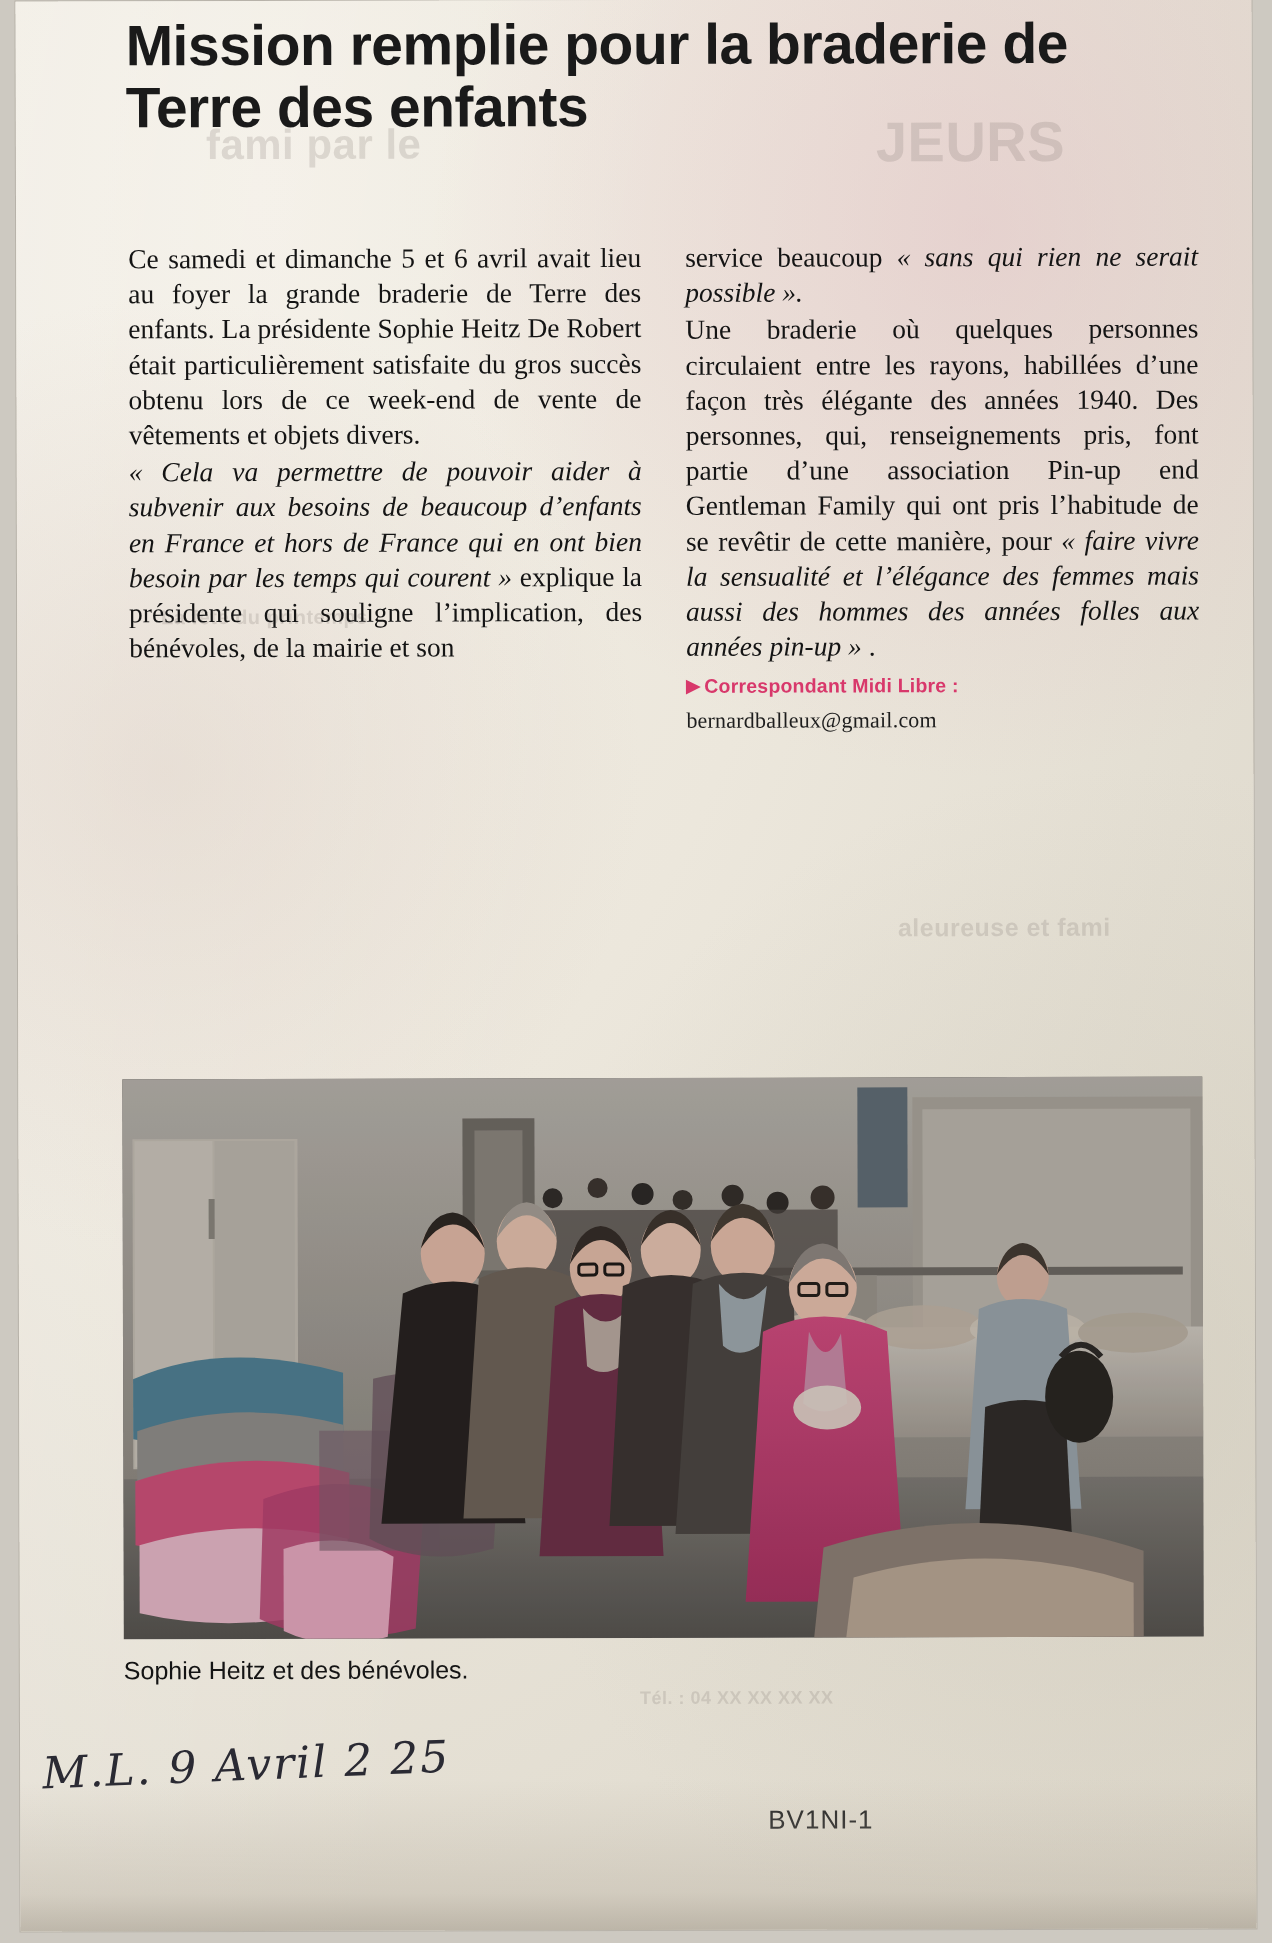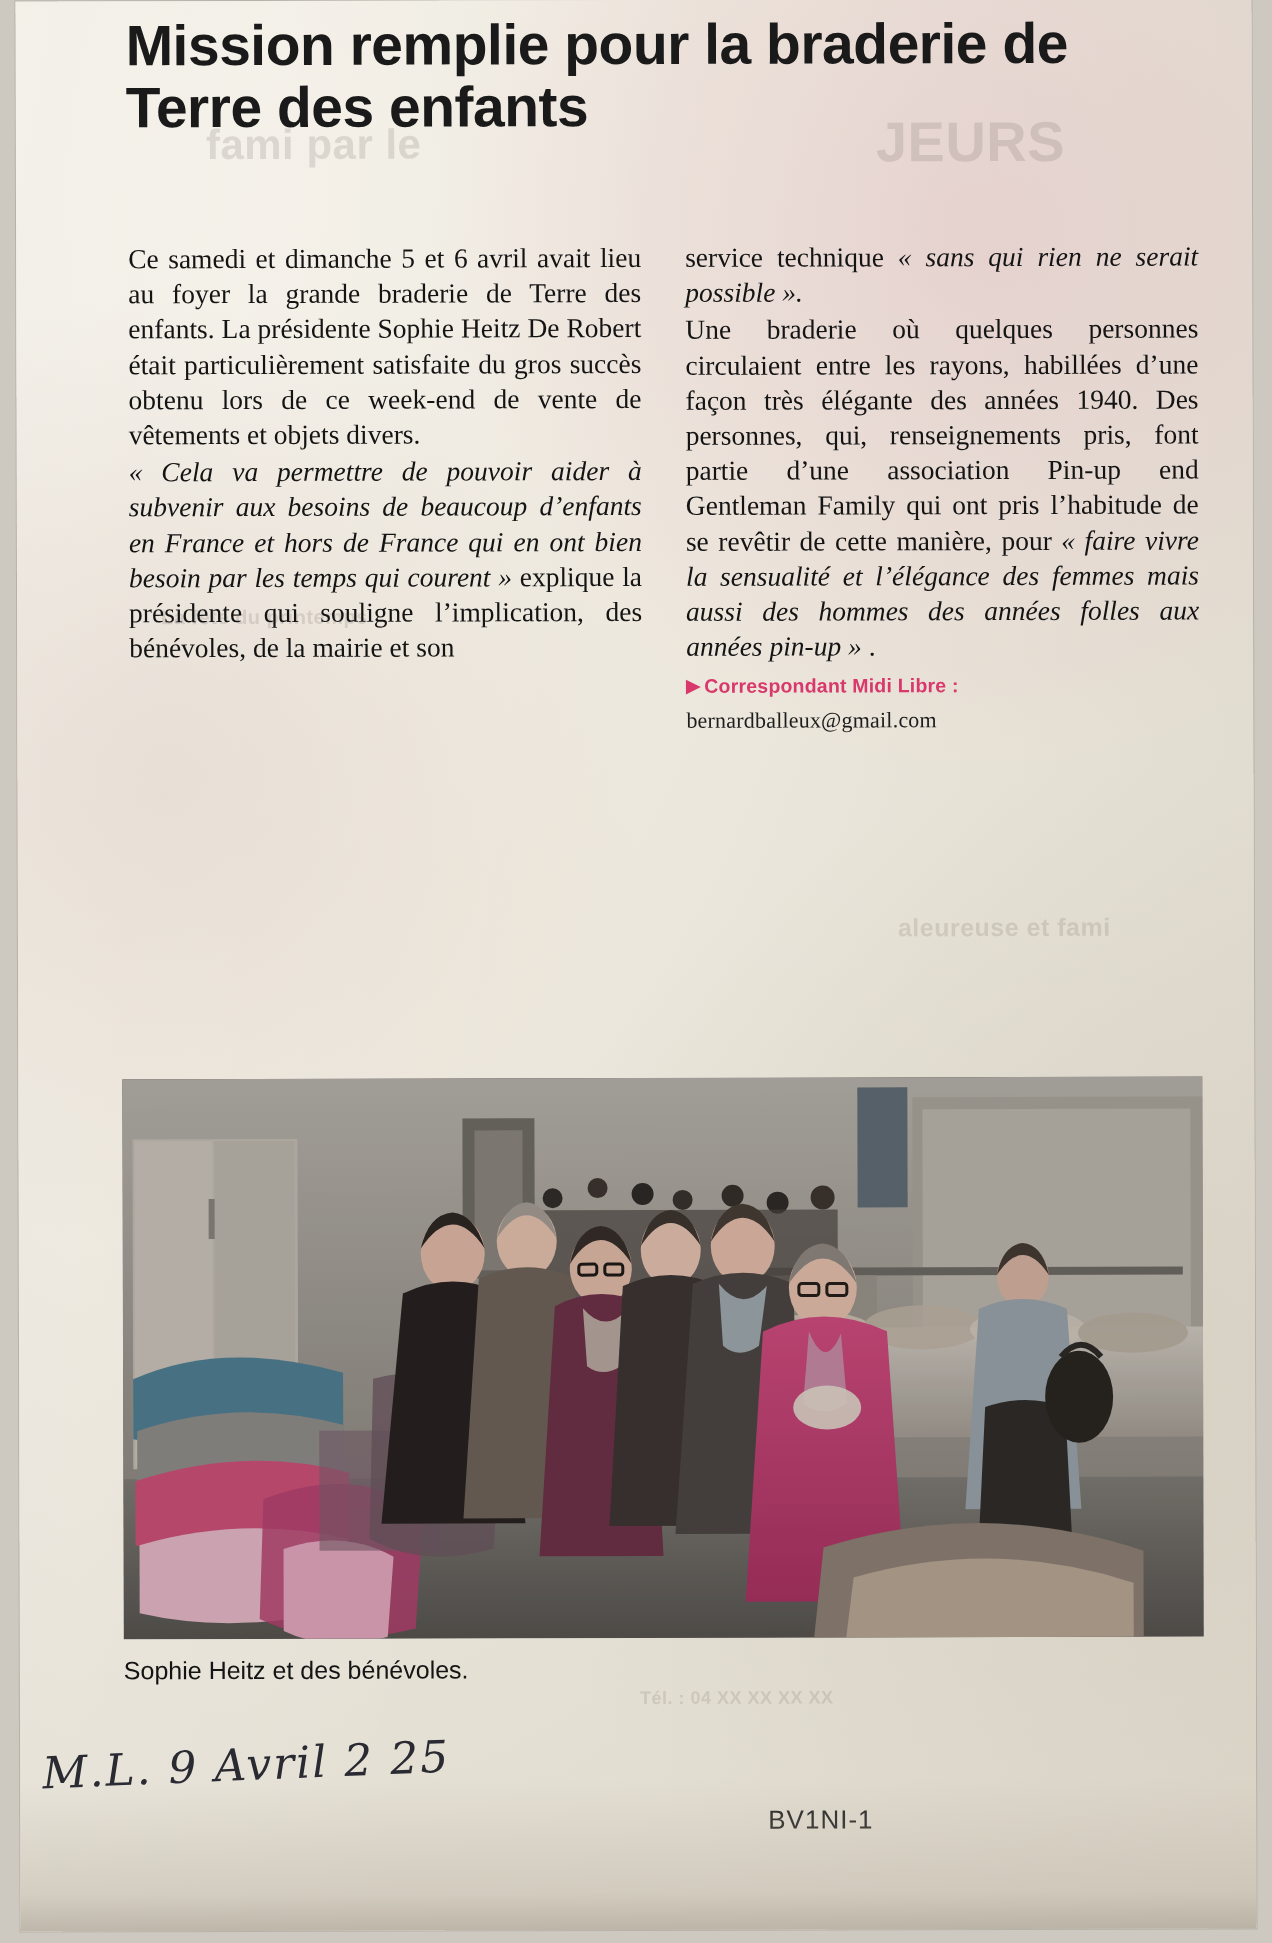--- a/index.html
+++ b/index.html
@@ -186,21 +186,21 @@
       <h1 class="headline">Mission remplie pour la braderie de Terre des enfants</h1>
 
       <div class="columns">
 
         <div class="col">
           <p>Ce samedi et dimanche 5 et 6 avril avait lieu au foyer la grande braderie de Terre des enfants. La présidente Sophie Heitz De Robert était particulièrement satisfaite du gros succès obtenu lors de ce week-end de vente de vêtements et objets divers.</p>
           <p><span class="it">« Cela va permettre de pouvoir aider à subvenir aux besoins de beaucoup d’enfants en France et hors de France qui en ont bien besoin par les temps qui courent »</span><span> explique la présidente qui souligne l’implication, des bénévoles, de la mairie et son</span></p>
         </div>
 
         <div class="col">
-          <p><span>service technique </span><span class="it">« sans qui rien ne serait possible ».</span></p>
+          <p><span>service beaucoup </span><span class="it">« sans qui rien ne serait possible ».</span></p>
           <p><span>Une braderie où quelques personnes circulaient entre les rayons, habillées d’une façon très élégante des années 1940. Des personnes, qui, renseignements pris, font partie d’une association Pin-up end Gentleman Family qui ont pris l’habitude de se revêtir de cette manière, pour </span><span class="it">« faire vivre la sensualité et l’élégance des femmes mais aussi des hommes des années folles aux années pin-up » </span><span>.</span></p>
 
           <div class="byline">
             <span class="tri">▶</span><span>Correspondant Midi Libre :</span>
           </div>
           <div class="email">bernardballeux@gmail.com</div>
         </div>
       </div>
 
       <div class="photo-wrap">

